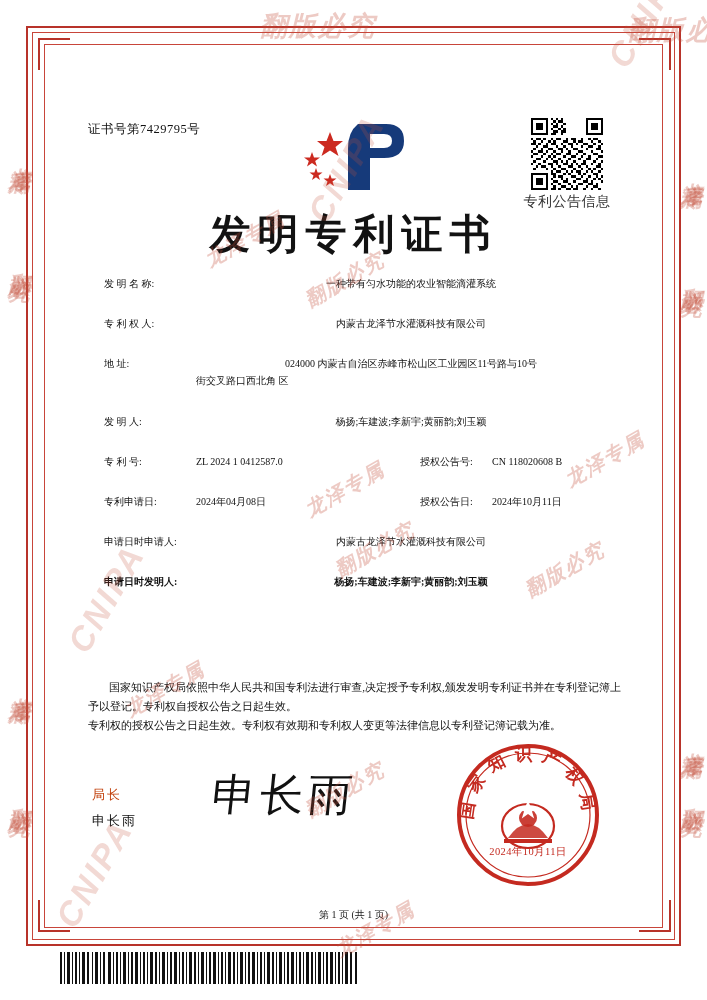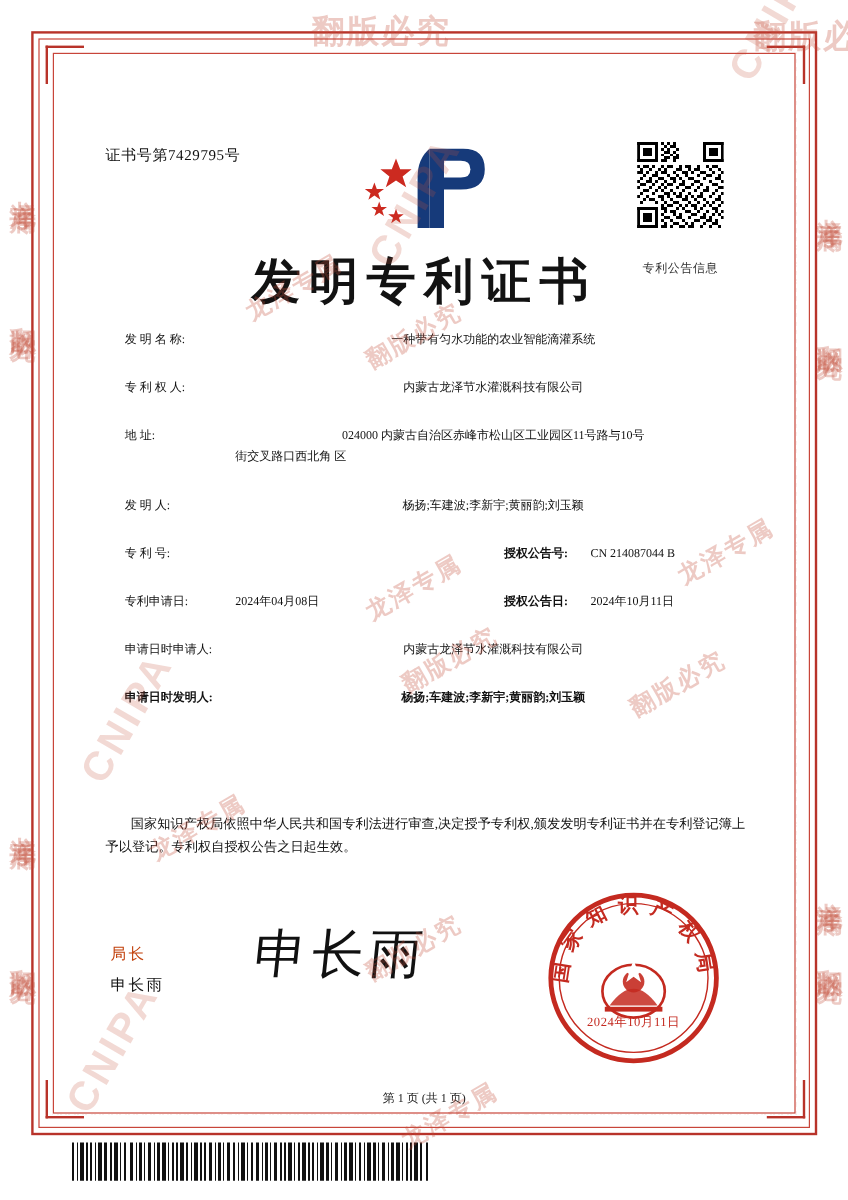--- a/index.html
+++ b/index.html
@@ -17,20 +17,21 @@
   }
 
   
   .wm-layer {
     position: absolute;
     left: 0; top: 0;
     width: 707px; height: 1000px;
     overflow: hidden;
     pointer-events: none;
     z-index: 5;
+    font-style: italic;
   }
   .wm {
     position: absolute;
     color: rgba(196, 80, 60, 0.30);
     font-family: "Liberation Sans", sans-serif;
     font-weight: bold;
     white-space: nowrap;
     letter-spacing: 2px;
   }
   .wm.v {
@@ -135,24 +136,23 @@
     position: absolute;
     left: 531px; top: 118px;
     width: 72px; height: 72px;
     background: #fff;
   }
   .qr-caption {
     position: absolute;
     left: 521px; top: 193px;
     width: 92px;
     text-align: center;
-    font-size: 10px;
+    font-size: 14px;
     color: #333;
     letter-spacing: 0.5px;
-    margin-top: 24px;
   }
 
   .title {
     position: absolute;
     left: 0; top: 207px;
     width: 707px;
     text-align: center;
     font-size: 41px;
     font-weight: bold;
     letter-spacing: 7px;
@@ -192,21 +192,20 @@
     position: absolute;
     left: 196px;
     top: 17px;
     width: 430px;
   }
   .lbl-r {
     position: absolute;
     left: 420px;
     top: 0;
     white-space: nowrap;
-    font-weight: bold;
   }
   .val-r {
     position: absolute;
     left: 492px;
     top: 0;
     white-space: nowrap;
   }
 
   .paragraph {
     position: absolute;
@@ -534,22 +533,23 @@
       <span class="val2">街交叉路口西北角  区</span>
     </div>
 
     <div class="row" style="height:18px;margin-top:2px;">
       <span class="lbl">发 明 人:</span>
       <span class="val wide">杨扬;车建波;李新宇;黄丽韵;刘玉颖</span>
     </div>
 
     <div class="row" style="height:18px;margin-top:16px;">
       <span class="lbl">专 利 号:</span>
+      <span class="val">ZL 2024 1 0412587.0</span>
       <span class="lbl-r">授权公告号:</span>
-      <span class="val-r">CN 214087044 B</span>
+      <span class="val-r">CN 118020608 B</span>
     </div>
 
     <div class="row" style="height:18px;margin-top:16px;">
       <span class="lbl" style="letter-spacing:0;">专利申请日:</span>
       <span class="val">2024年04月08日</span>
       <span class="lbl-r">授权公告日:</span>
       <span class="val-r">2024年10月11日</span>
     </div>
 
     <div class="row" style="height:18px;margin-top:2px;">
@@ -558,20 +558,21 @@
     </div>
 
     <div class="row" style="height:18px;margin-top:18px;font-weight:bold;">
       <span class="lbl" style="letter-spacing:0;">申请日时发明人:</span>
       <span class="val wide">杨扬;车建波;李新宇;黄丽韵;刘玉颖</span>
     </div>
   </div>
 
   <div class="paragraph">
     <span class="p1">国家知识产权局依照中华人民共和国专利法进行审查,决定授予专利权,颁发发明专利证书并在专利登记簿上予以登记。专利权自授权公告之日起生效。</span>
+    <span class="p2">专利权的授权公告之日起生效。专利权有效期和专利权人变更等法律信息以专利登记簿记载为准。</span>
   </div>
 
   <div class="sign-label">局长</div>
   <div class="sign-name">申长雨</div>
   <div class="signature">申长雨</div>
 
   <div class="seal">
     <svg width="146" height="146" viewBox="0 0 146 146">
       <circle cx="73" cy="73" r="69" fill="none" stroke="#c42a20" stroke-width="4"></circle>
       <circle cx="73" cy="73" r="62" fill="none" stroke="#c42a20" stroke-width="1.2"></circle>

